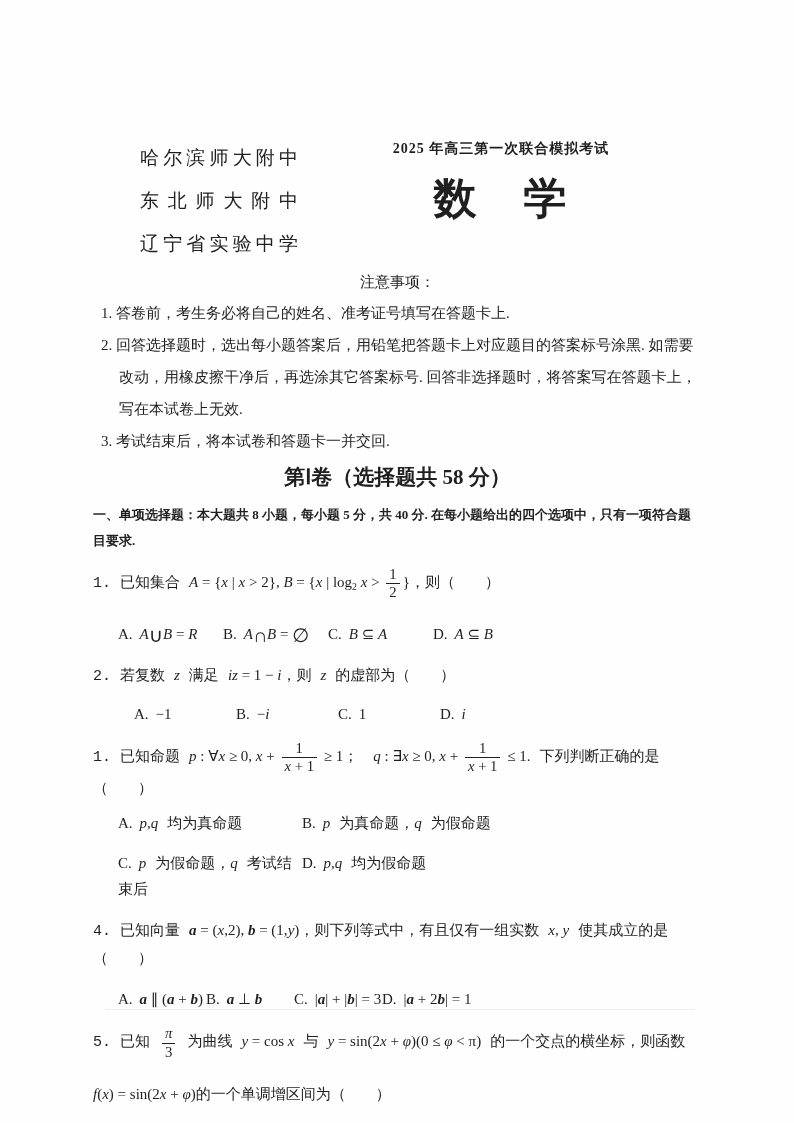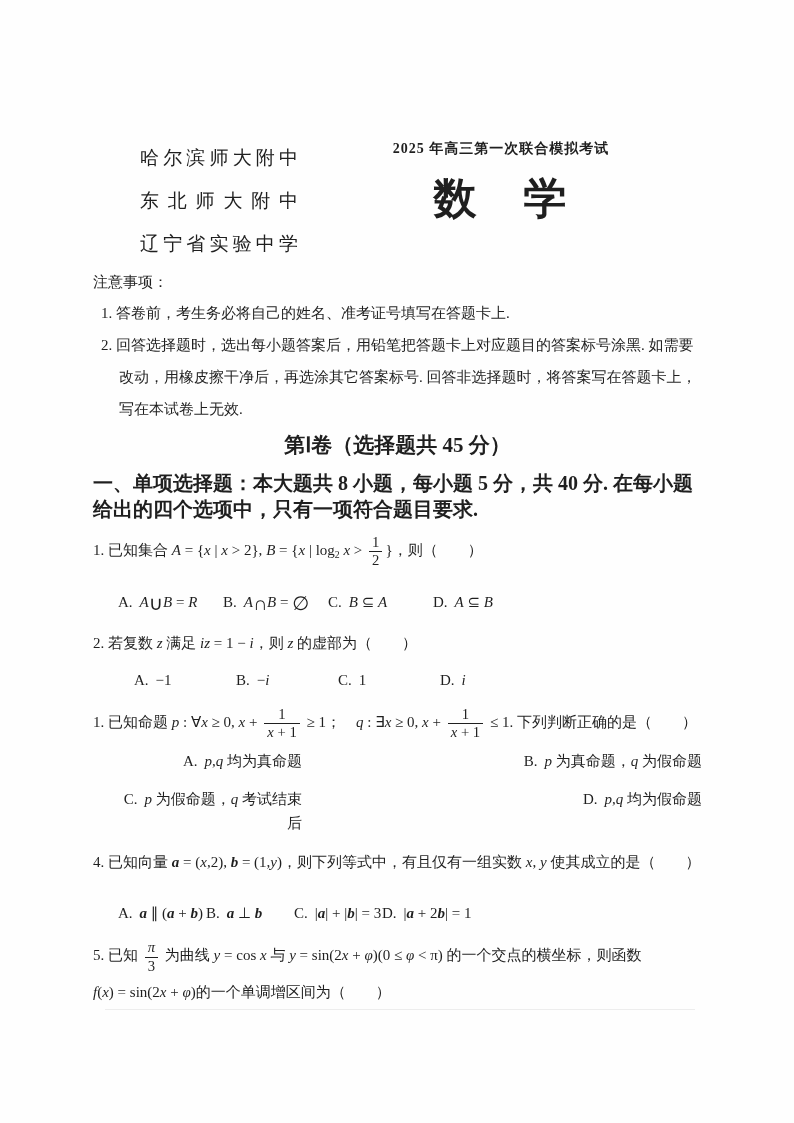--- a/index.html
+++ b/index.html
@@ -20,53 +20,53 @@
   .school{
     width:158px;font-size:19px;line-height:43px;
     text-align:justify;text-align-last:justify;
     letter-spacing:0;white-space:normal;
   }
   .title-block{flex:1;text-align:center;padding-top:4px;}
   .exam-title{font-size:14px;font-weight:bold;letter-spacing:1px;}
   .subject{font-size:43px;font-weight:bold;margin-top:12px;letter-spacing:2px;}
   
   .notes{margin-top:2px;}
-  .notes-heading{font-size:15px;line-height:30px;}
+  .notes-heading{font-size:15px;line-height:30px;text-align:center;}
   .note-item{
     margin-left:8px;padding-left:18px;text-indent:-18px;
     line-height:32px;font-size:15px;
   }
   
   .section-title{
     margin:6px 0 0;text-align:center;
     font-size:21px;font-weight:bold;line-height:29px;
   }
   .instructions{
     margin:10px 0 0;font-weight:bold;
-    font-size:20px;line-height:26px;
+    font-size:13px;line-height:26px;
   }
   
   .q{margin-top:12px;}
   .q2m{margin-top:16px;}
   .q3m{margin-top:14px;}
   .stem{line-height:26px;}
-  .stem2{line-height:26px;margin-top:4px;}
+  .stem2{line-height:26px;margin-top:20px;}
   .opts-row{display:flex;margin-left:25px;margin-top:20px;line-height:24px;}
   .opts-row.gap{margin-top:12px;margin-left:41px;}
-  .opts-row.gaplg{margin-top:26px;}
+  .opts-row.gaplg{margin-top:14px;}
   .w105 .opt:not(:last-child){width:105px;flex:0 0 105px;}
   .w102 .opt:not(:last-child){width:102px;flex:0 0 102px;}
   .w88 .opt:not(:last-child){width:88px;flex:0 0 88px;}
   .opts-grid{
     display:grid;grid-template-columns:184px 1fr;
-    row-gap:14px;margin-left:25px;margin-top:8px;line-height:24px;text-align:right;
+    row-gap:14px;margin-left:25px;margin-top:8px;line-height:24px;
   }
   .opt-label{margin-right:7px;}
   
-  .cn{font-family:Liberation Serif, serif;}
+  .cn{font-family:Liberation Mono, monospace;}
   .mi{font-family:"Liberation Serif", serif;font-style:italic;}
   .mr{font-family:"Liberation Serif", serif;}
   .mbi{font-family:"Liberation Serif", serif;font-style:italic;font-weight:bold;}
   .msub{font-family:"Liberation Serif", serif;font-size:0.65em;vertical-align:-0.25em;}
   .mbig{font-family:"Liberation Serif", serif;font-size:1.3em;line-height:1;vertical-align:-0.15em;}
   .frac{
     display:inline-flex;flex-direction:column;align-items:center;
     vertical-align:middle;margin:0 3px;line-height:1.18;font-size:0.98em;
   }
   .frac .fn{padding:0 3px;}
@@ -91,23 +91,24 @@
     <div class="title-block">
       <div class="exam-title">2025 年高三第一次联合模拟考试</div>
       <div class="subject">数　学</div>
     </div>
   </header>
 
   <section class="notes">
     <div class="notes-heading">注意事项：</div>
     <div class="note-item">1. 答卷前，考生务必将自己的姓名、准考证号填写在答题卡上.</div>
     <div class="note-item">2. 回答选择题时，选出每小题答案后，用铅笔把答题卡上对应题目的答案标号涂黑. 如需要改动，用橡皮擦干净后，再选涂其它答案标号. 回答非选择题时，将答案写在答题卡上，写在本试卷上无效.</div>
+    <div class="note-item">3. 考试结束后，将本试卷和答题卡一并交回.</div>
   </section>
 
-  <h2 class="section-title">第Ⅰ卷（选择题共 45 分）</h2>
+  <h2 class="section-title">第Ⅰ卷（选择题共 58 分）</h2>
   <p class="instructions">一、单项选择题：本大题共 8 小题，每小题 5 分，共 40 分. 在每小题给出的四个选项中，只有一项符合题目要求.</p>
 
   <div class="q">
     <div class="stem"><span class="cn">1. 已知集合 </span><span class="mi">A</span><span class="mr"> = {</span><span class="mi">x</span><span class="mr"> | </span><span class="mi">x</span><span class="mr"> &gt; 2}, </span><span class="mi">B</span><span class="mr"> = {</span><span class="mi">x</span><span class="mr"> | log</span><span class="msub">2</span><span class="mi"> x</span><span class="mr"> &gt; </span><span class="frac">
           <span class="fn"><span class="mr">1</span></span>
           <span class="fd"><span class="mr">2</span></span>
         </span><span class="mr">}</span><span class="cn">，则（　　）</span></div>
     <div class="opts-row w105">
       <span class="opt"><span class="opt-label">A.</span><span><span class="mi">A</span><span class="mbig">∪</span><span class="mi">B</span><span class="mr"> = </span><span class="mi">R</span></span></span>
       <span class="opt"><span class="opt-label">B.</span><span><span class="mi">A</span><span class="mbig">∩</span><span class="mi">B</span><span class="mr"> = </span><span class="mbig">∅</span></span></span>

